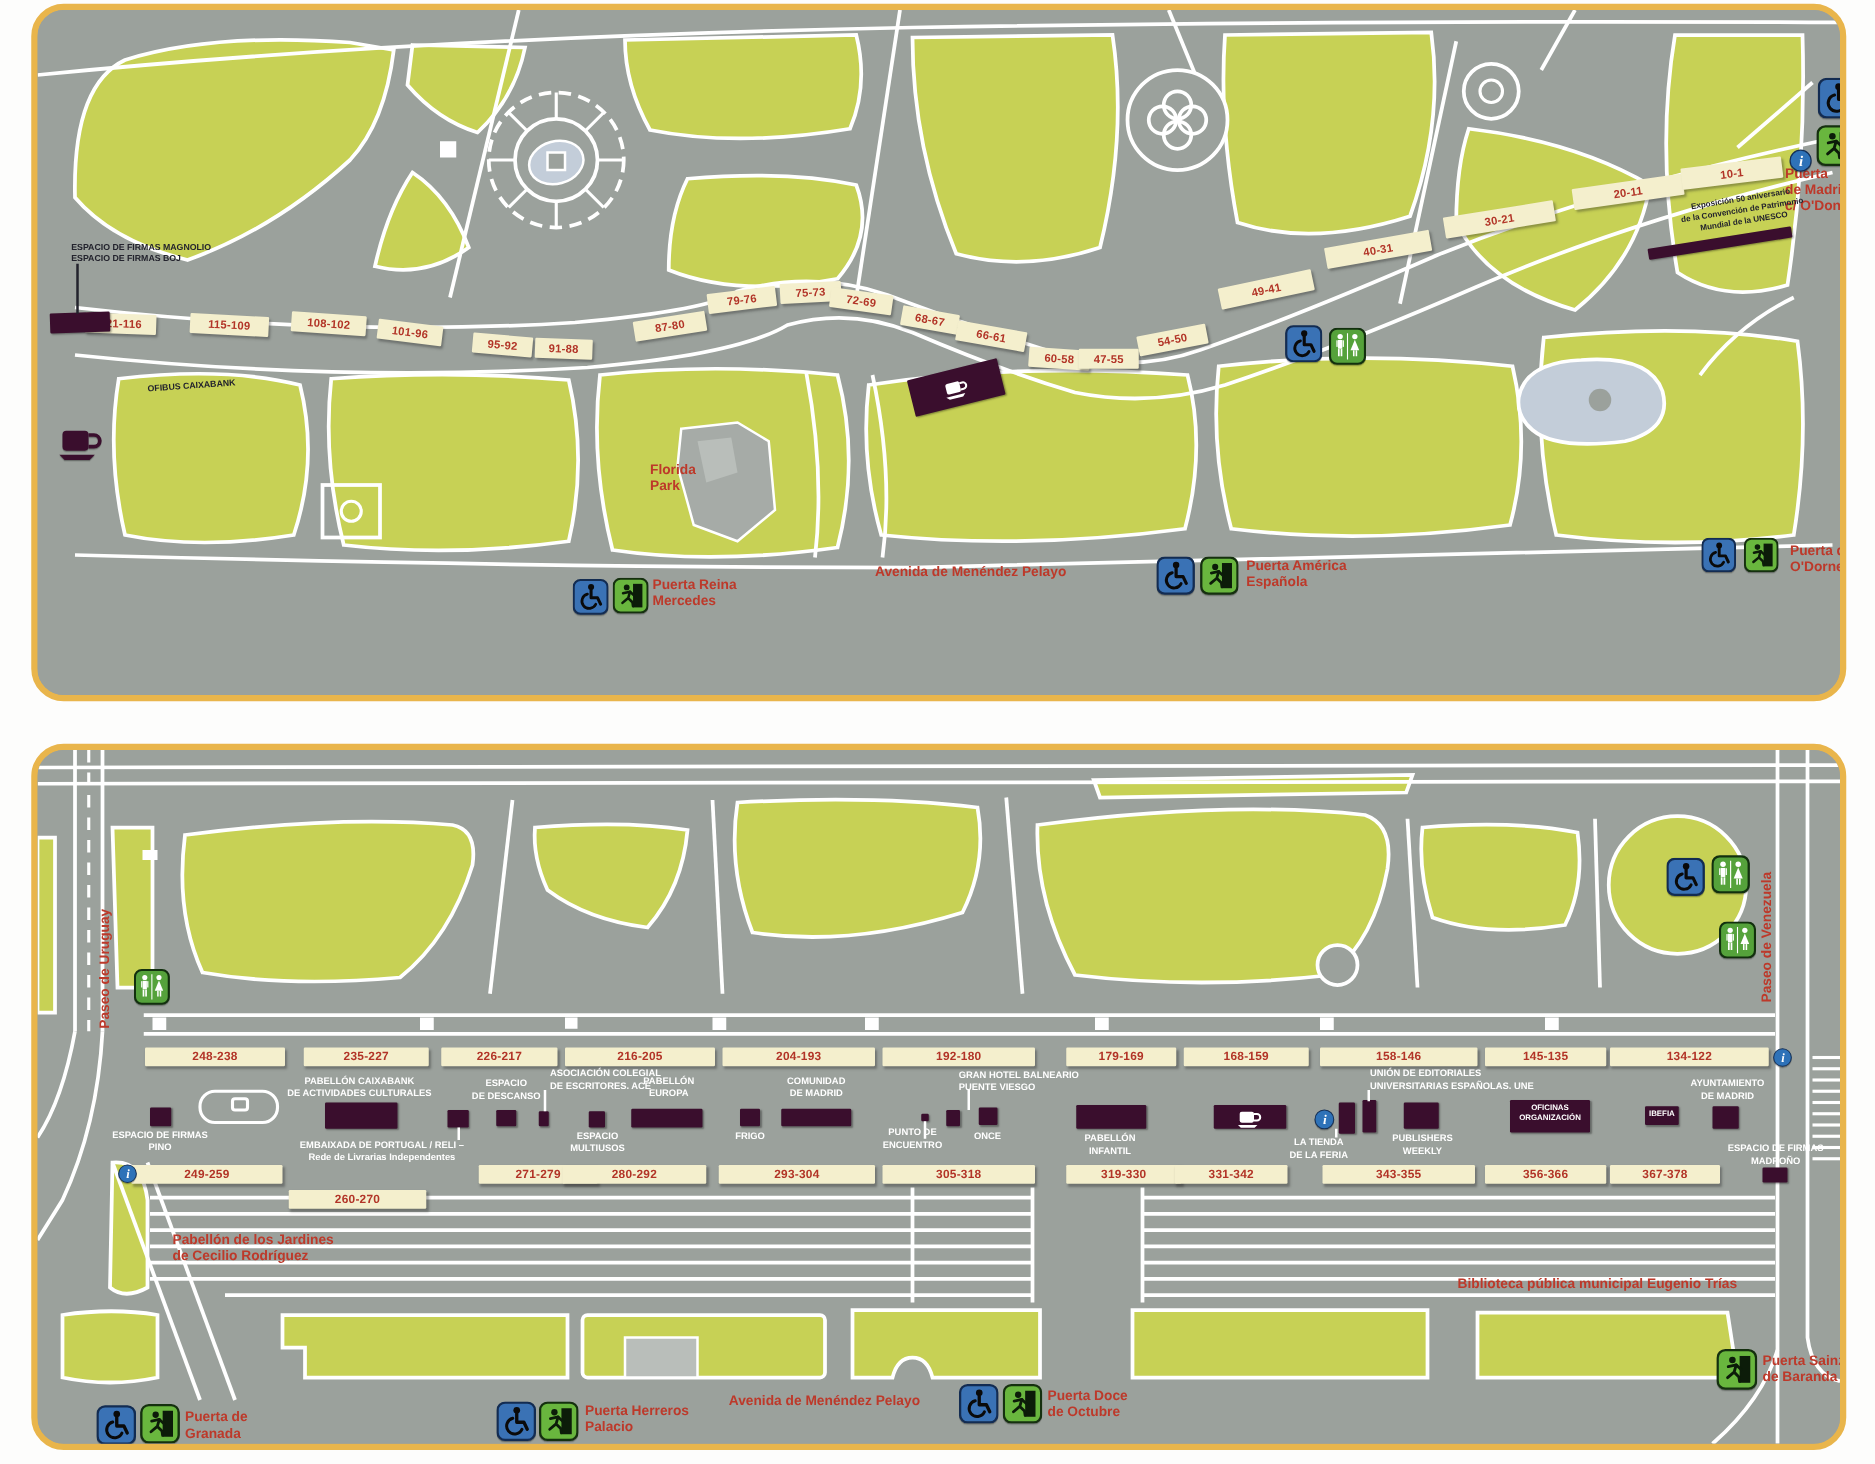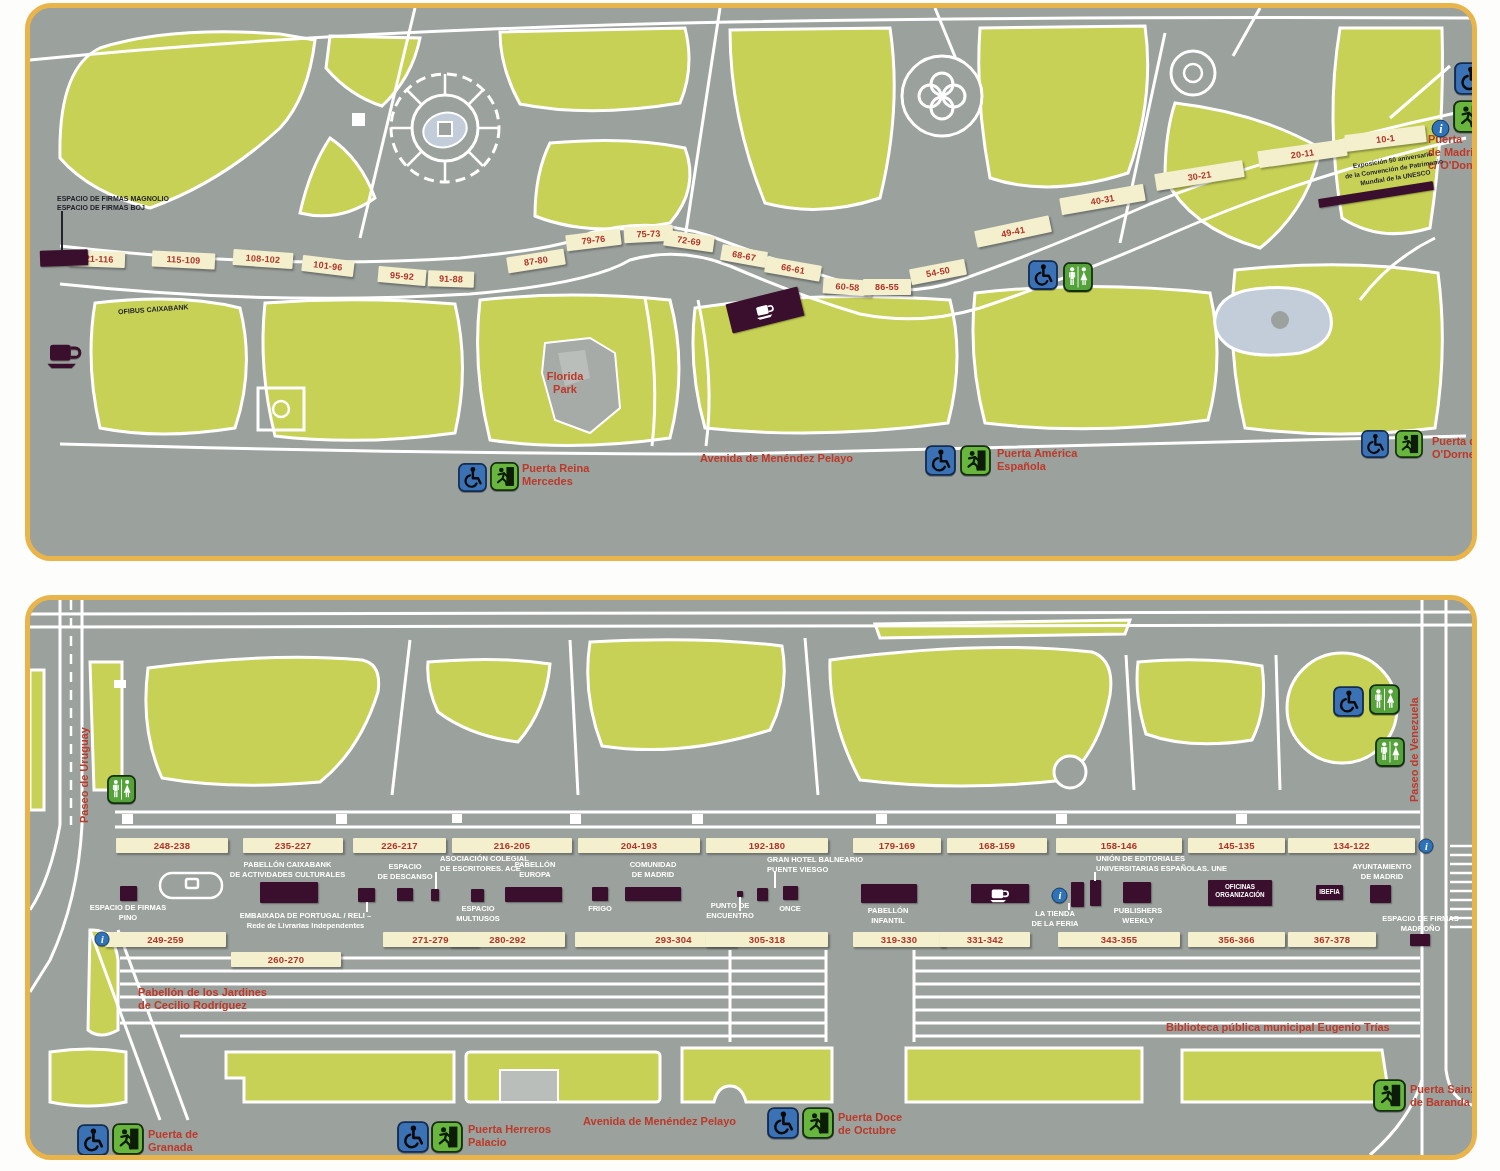--- a/index.html
+++ b/index.html
@@ -156,38 +156,38 @@
       <div class="stall" style="left: 272px; top: 250px; width: 52px; height: 16px; transform: rotate(7deg);">101-96</div>
       <div class="stall" style="left: 348px; top: 260px; width: 48px; height: 16px; transform: rotate(5deg);">95-92</div>
       <div class="stall" style="left: 398px; top: 263px; width: 46px; height: 16px; transform: rotate(2deg);">91-88</div>
       <div class="stall" style="left: 477px; top: 245px; width: 58px; height: 16px; transform: rotate(-9deg);">87-80</div>
       <div class="stall" style="left: 536px; top: 224px; width: 55px; height: 16px; transform: rotate(-7deg);">79-76</div>
       <div class="stall" style="left: 594px; top: 218px; width: 49px; height: 16px; transform: rotate(-3deg);">75-73</div>
       <div class="stall" style="left: 634px; top: 225px; width: 50px; height: 16px; transform: rotate(8deg);">72-69</div>
       <div class="stall" style="left: 691px; top: 240px; width: 46px; height: 16px; transform: rotate(10deg);">68-67</div>
       <div class="stall" style="left: 735px; top: 253px; width: 56px; height: 16px; transform: rotate(10deg);">66-61</div>
       <div class="stall" style="left: 793px; top: 271px; width: 49px; height: 16px; transform: rotate(4deg);">60-58</div>
-      <div class="stall" style="left: 833px; top: 271px; width: 48px; height: 16px; transform: rotate(0deg);">86-55</div>
+      <div class="stall" style="left: 833px; top: 271px; width: 48px; height: 16px; transform: rotate(0deg);">47-55</div>
       <div class="stall" style="left: 880px; top: 256px; width: 56px; height: 16px; transform: rotate(-11deg);">54-50</div>
       <div class="stall" style="left: 945px; top: 215px; width: 76px; height: 17px; transform: rotate(-12deg);">49-41</div>
       <div class="stall" style="left: 1030px; top: 183px; width: 85px; height: 17px; transform: rotate(-10deg);">40-31</div>
       <div class="stall" style="left: 1125px; top: 159px; width: 89px; height: 17px; transform: rotate(-9deg);">30-21</div>
       <div class="stall" style="left: 1228px; top: 137px; width: 89px; height: 17px; transform: rotate(-8deg);">20-11</div>
       <div class="stall" style="left: 1315px; top: 122px; width: 81px; height: 17px; transform: rotate(-7deg);">10-1</div>
       <div class="stand" style="left: 10px; top: 242px; width: 48px; height: 16px; transform: rotate(-2deg);"></div>
       <div class="stand" style="left: 698px; top: 287px; width: 74px; height: 30px; transform: rotate(-14deg);">
         <svg class="cup" viewBox="0 0 24 24">
           <use href="#sym-coffee"></use>
         </svg>
       </div>
       <div class="stand" style="left: 1288px; top: 182px; width: 116px; height: 9px; transform: rotate(-9deg);"></div>
       <div class="lbl dark" style="left: 27px; top: 186px; width: 170px; text-align: left;">ESPACIO DE FIRMAS MAGNOLIO
 ESPACIO DE FIRMAS BOJ</div>
       <div class="lbl dark" style="left: 88px; top: 295px; width: 120px; text-align: left; transform: rotate(-4deg);">OFIBUS CAIXABANK</div>
-      <div class="lbl red" style="left: 490px; top: 362px; width: 90px; text-align: center;">Florida
+      <div class="lbl red" style="left: 490px; top: 362px; width: 90px; ">Florida
 Park</div>
       <div class="lbl red" style="left: 670px; top: 444px; width: 200px; text-align: left;">Avenida de Menéndez Pelayo</div>
       <div class="lbl red" style="left: 492px; top: 454px; width: 110px; text-align: left;">Puerta Reina
 Mercedes</div>
       <div class="lbl red" style="left: 967px; top: 439px; width: 120px; text-align: left;">Puerta América
 Española</div>
       <div class="lbl red" style="left: 1402px; top: 427px; width: 85px; text-align: left;">Puerta de
 O'Dornell</div>
       <div class="lbl red" style="left: 1398px; top: 125px; width: 92px; text-align: left;">Puerta
 de Madrid
@@ -350,21 +350,21 @@
       <div class="stall" style="left: 676px; top: 238px; width: 122px; height: 15px; transform: rotate(0deg);">192-180</div>
       <div class="stall" style="left: 823px; top: 238px; width: 88px; height: 15px; transform: rotate(0deg);">179-169</div>
       <div class="stall" style="left: 917px; top: 238px; width: 100px; height: 15px; transform: rotate(0deg);">168-159</div>
       <div class="stall" style="left: 1026px; top: 238px; width: 126px; height: 15px; transform: rotate(0deg);">158-146</div>
       <div class="stall" style="left: 1158px; top: 238px; width: 97px; height: 15px; transform: rotate(0deg);">145-135</div>
       <div class="stall" style="left: 1258px; top: 238px; width: 127px; height: 15px; transform: rotate(0deg);">134-122</div>
       <div class="stall" style="left: 75px; top: 332px; width: 121px; height: 15px; transform: rotate(0deg);">249-259</div>
       <div class="stall" style="left: 201px; top: 332px; width: 110px; height: 15px; transform: rotate(0deg); margin-top: 20px;">260-270</div>
       <div class="stall" style="left: 317px; top: 332px; width: 95px; height: 15px; transform: rotate(0deg); margin-left: 36px;">271-279</div>
       <div class="stall" style="left: 420px; top: 332px; width: 115px; height: 15px; transform: rotate(0deg);">280-292</div>
-      <div class="stall" style="left: 545px; top: 332px; width: 125px; height: 15px; transform: rotate(0deg); padding-left: 36px;">293-304</div>
+      <div class="stall" style="left: 545px; top: 332px; width: 125px; height: 15px; transform: rotate(0deg);">293-304</div>
       <div class="stall" style="left: 676px; top: 332px; width: 122px; height: 15px; transform: rotate(0deg);">305-318</div>
       <div class="stall" style="left: 823px; top: 332px; width: 92px; height: 15px; transform: rotate(0deg);">319-330</div>
       <div class="stall" style="left: 910px; top: 332px; width: 90px; height: 15px; transform: rotate(0deg);">331-342</div>
       <div class="stall" style="left: 1028px; top: 332px; width: 122px; height: 15px; transform: rotate(0deg);">343-355</div>
       <div class="stall" style="left: 1158px; top: 332px; width: 97px; height: 15px; transform: rotate(0deg);">356-366</div>
       <div class="stall" style="left: 1258px; top: 332px; width: 88px; height: 15px; transform: rotate(0deg);">367-378</div>
       <div class="stand" style="left: 90px; top: 286px; width: 17px; height: 15px; transform: rotate(0deg);"></div>
       <div class="stand" style="left: 230px; top: 282px; width: 58px; height: 21px; transform: rotate(0deg);"></div>
       <div class="stand" style="left: 328px; top: 288px; width: 17px; height: 14px; transform: rotate(0deg);"></div>
       <div class="stand" style="left: 367px; top: 288px; width: 16px; height: 13px; transform: rotate(0deg);"></div>

